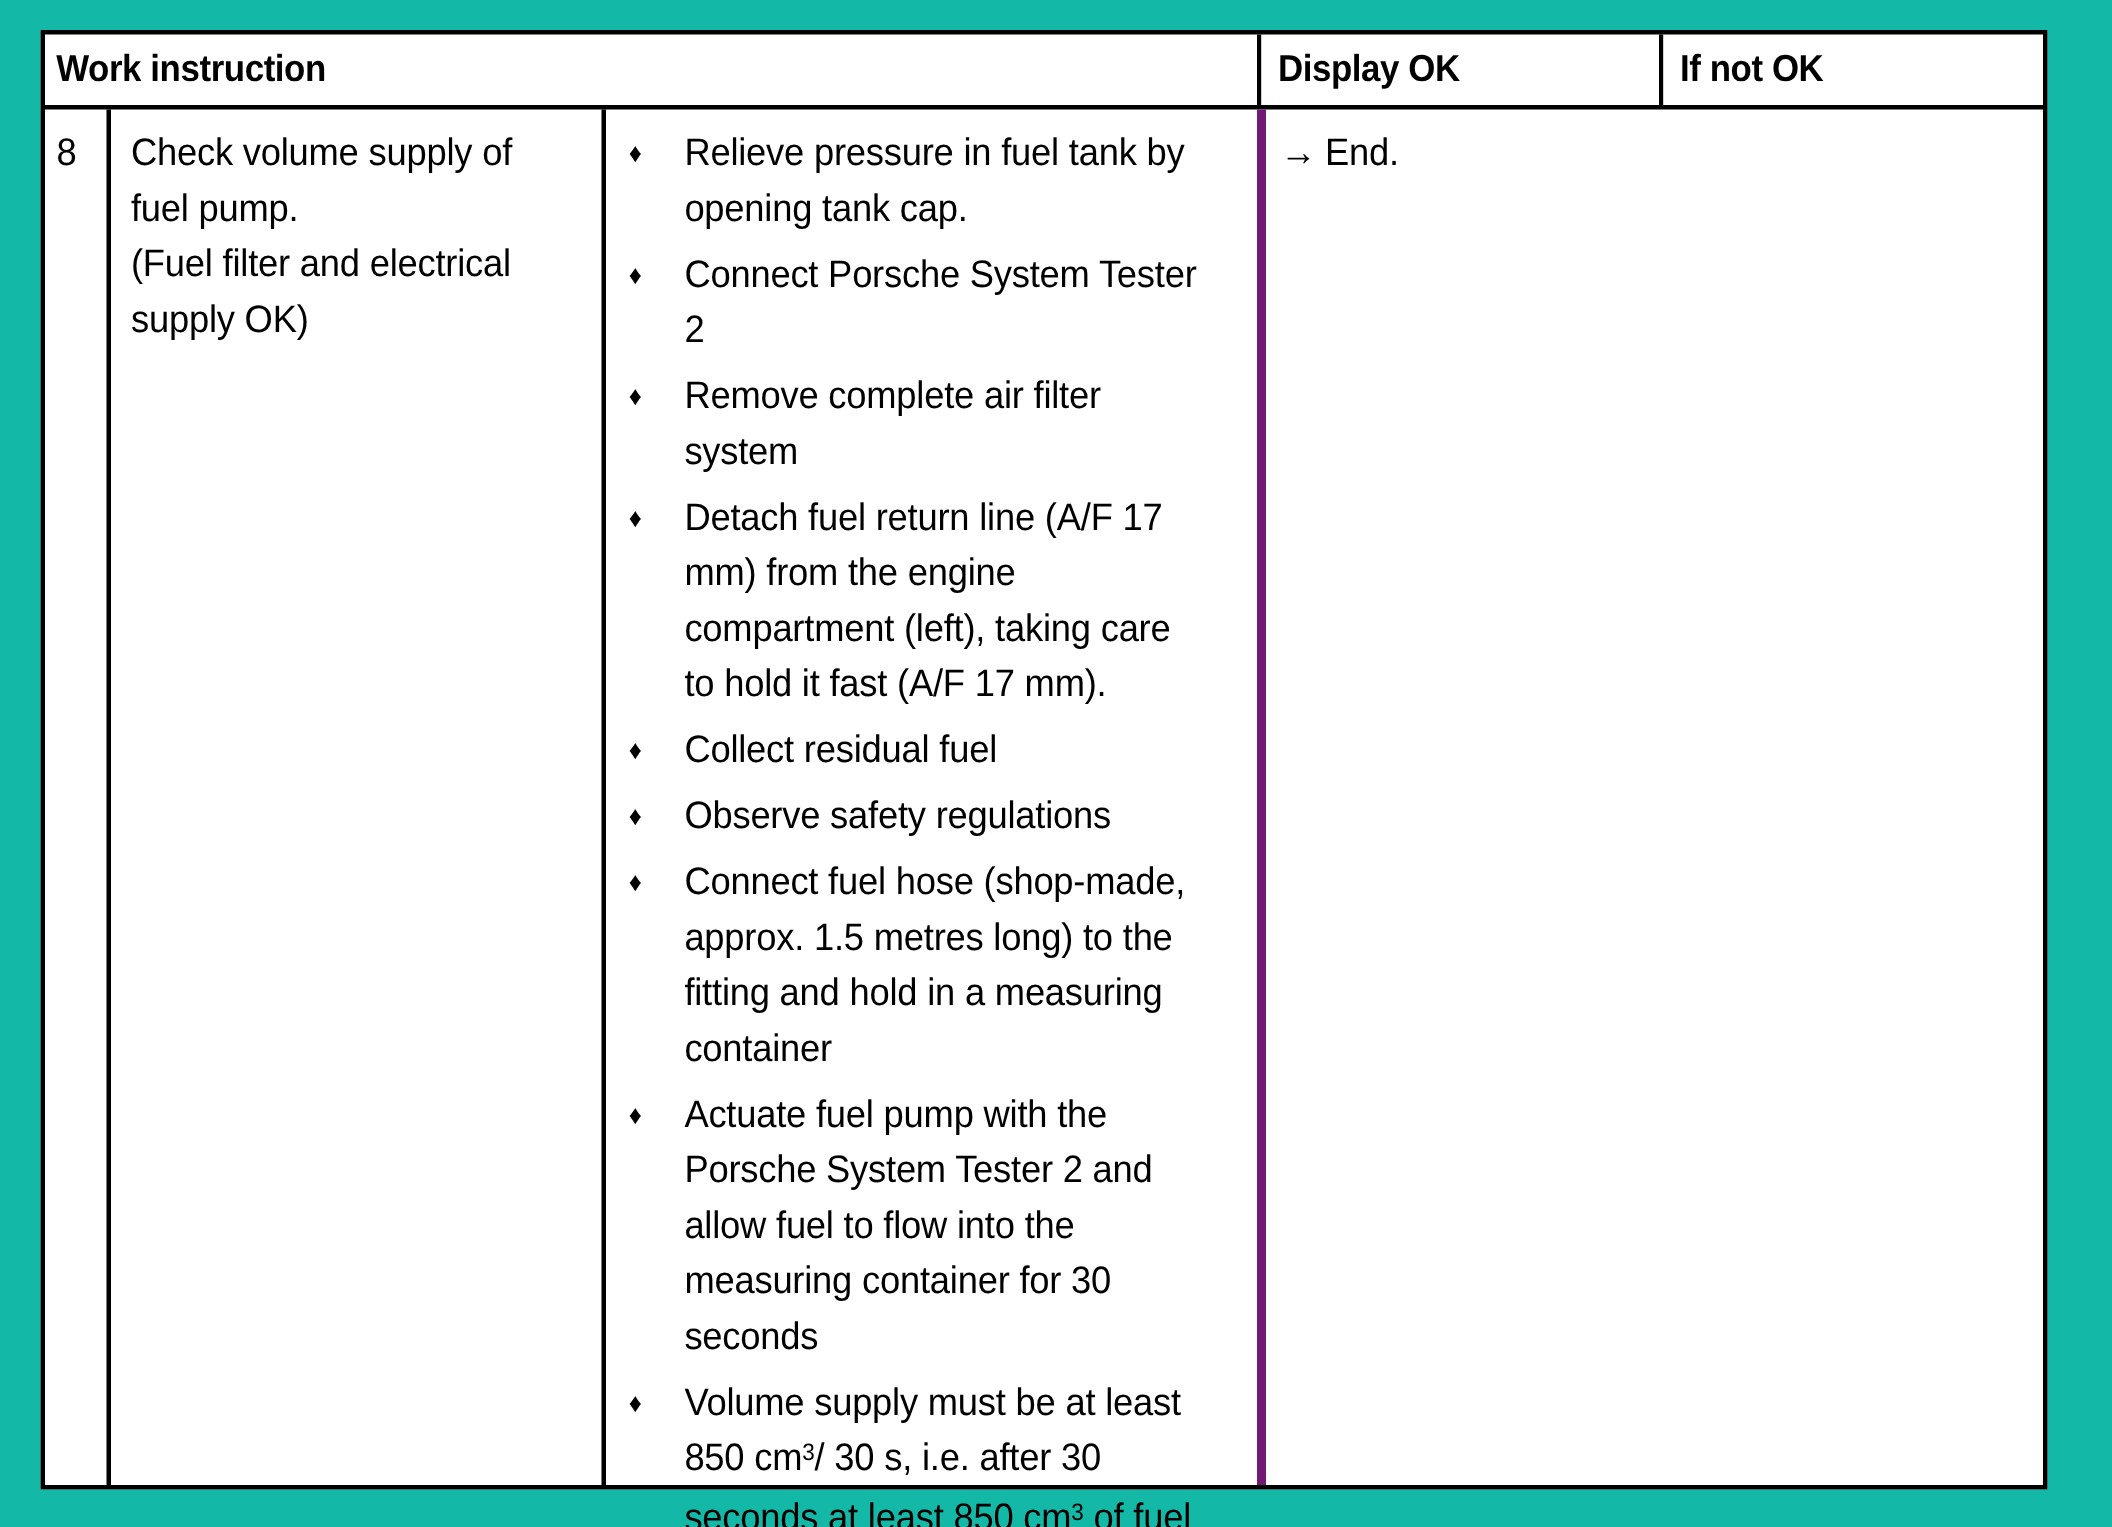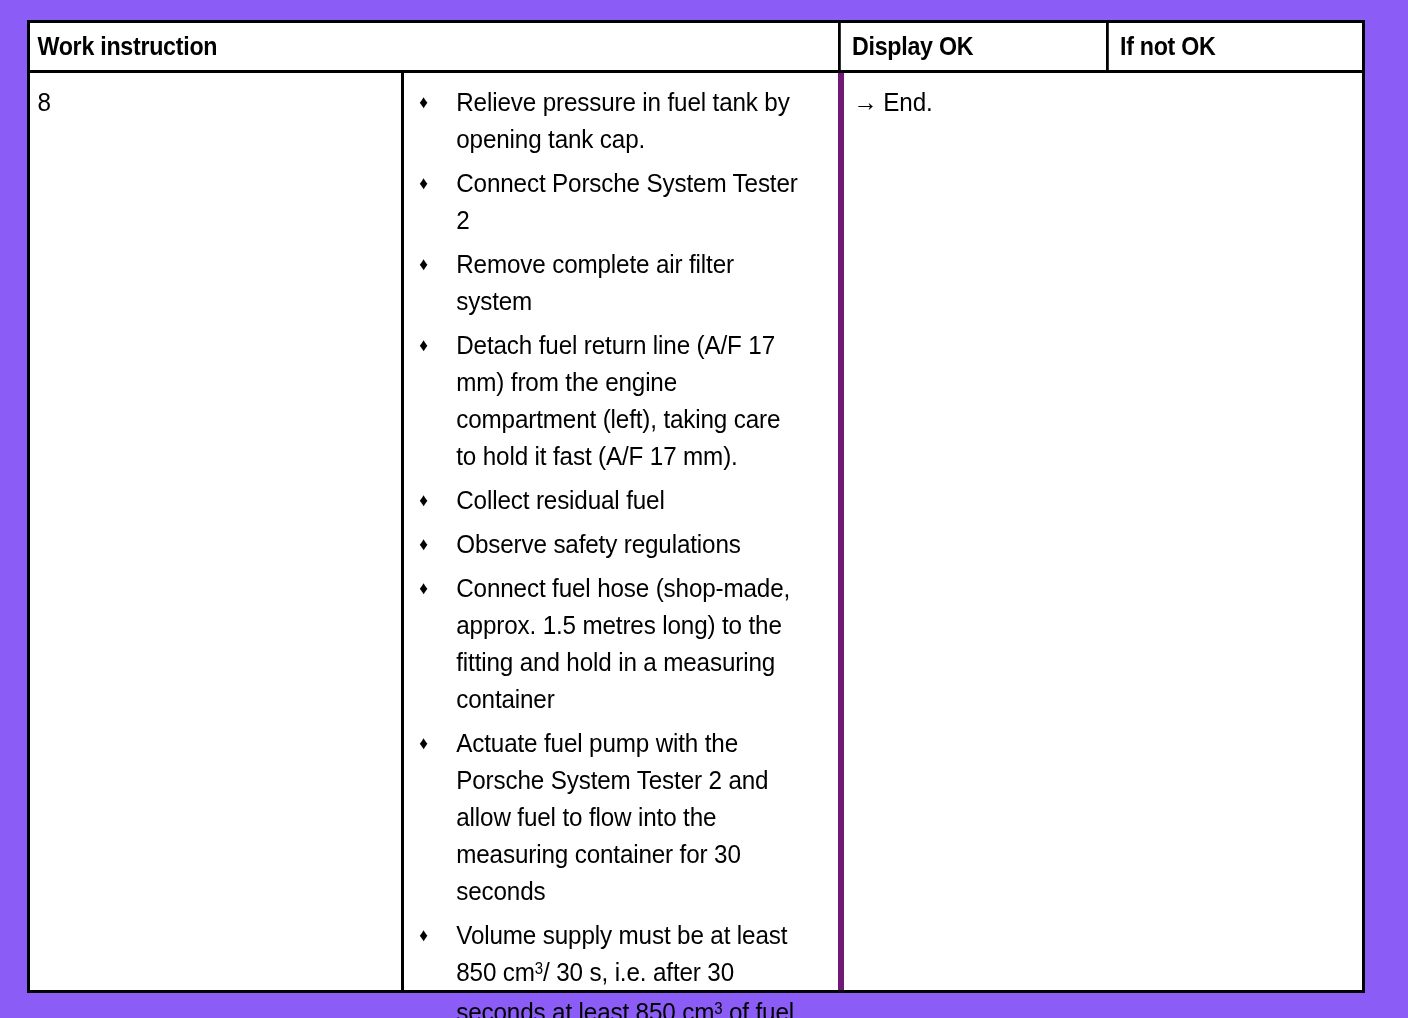--- a/index.html
+++ b/index.html
@@ -13,21 +13,21 @@
     height: 1018px;
     font-family: "Liberation Sans", sans-serif;
     color: #000000;
     overflow: hidden;
   }
 
   .page {
     position: relative;
     width: 1408px;
     height: 1018px;
-    background: #8b5cf6;
+    background: #14b8a6;
   }
 
   
   .wi-table {
     position: absolute;
     left: 27px;
     top: 20px;
     width: 1338px;
     height: 973px;
     border: 3px solid #000;
@@ -142,20 +142,28 @@
       <div class="th th-display">Display OK</div>
       <div class="th th-ifnot">If not OK</div>
     </div>
 
     <div class="tbody">
 
       <div class="cell cell-step">
         <div class="step-num body-text">8</div>
       </div>
 
+      <div class="cell cell-desc">
+        <div class="desc-block body-text">
+          <div class="desc-line">Check volume supply of</div>
+          <div class="desc-line">fuel pump.</div>
+          <div class="desc-line">(Fuel filter and electrical</div>
+          <div class="desc-line">supply OK)</div>
+        </div>
+      </div>
 
       <div class="cell cell-actions">
         <ul class="actions-list body-text">
           <li class="action-item">
             <span class="bullet">♦</span>
             <span class="action-text">Relieve pressure in fuel tank by opening tank cap.</span>
           </li>
           <li class="action-item">
             <span class="bullet">♦</span>
             <span class="action-text">Connect Porsche System Tester 2</span>

